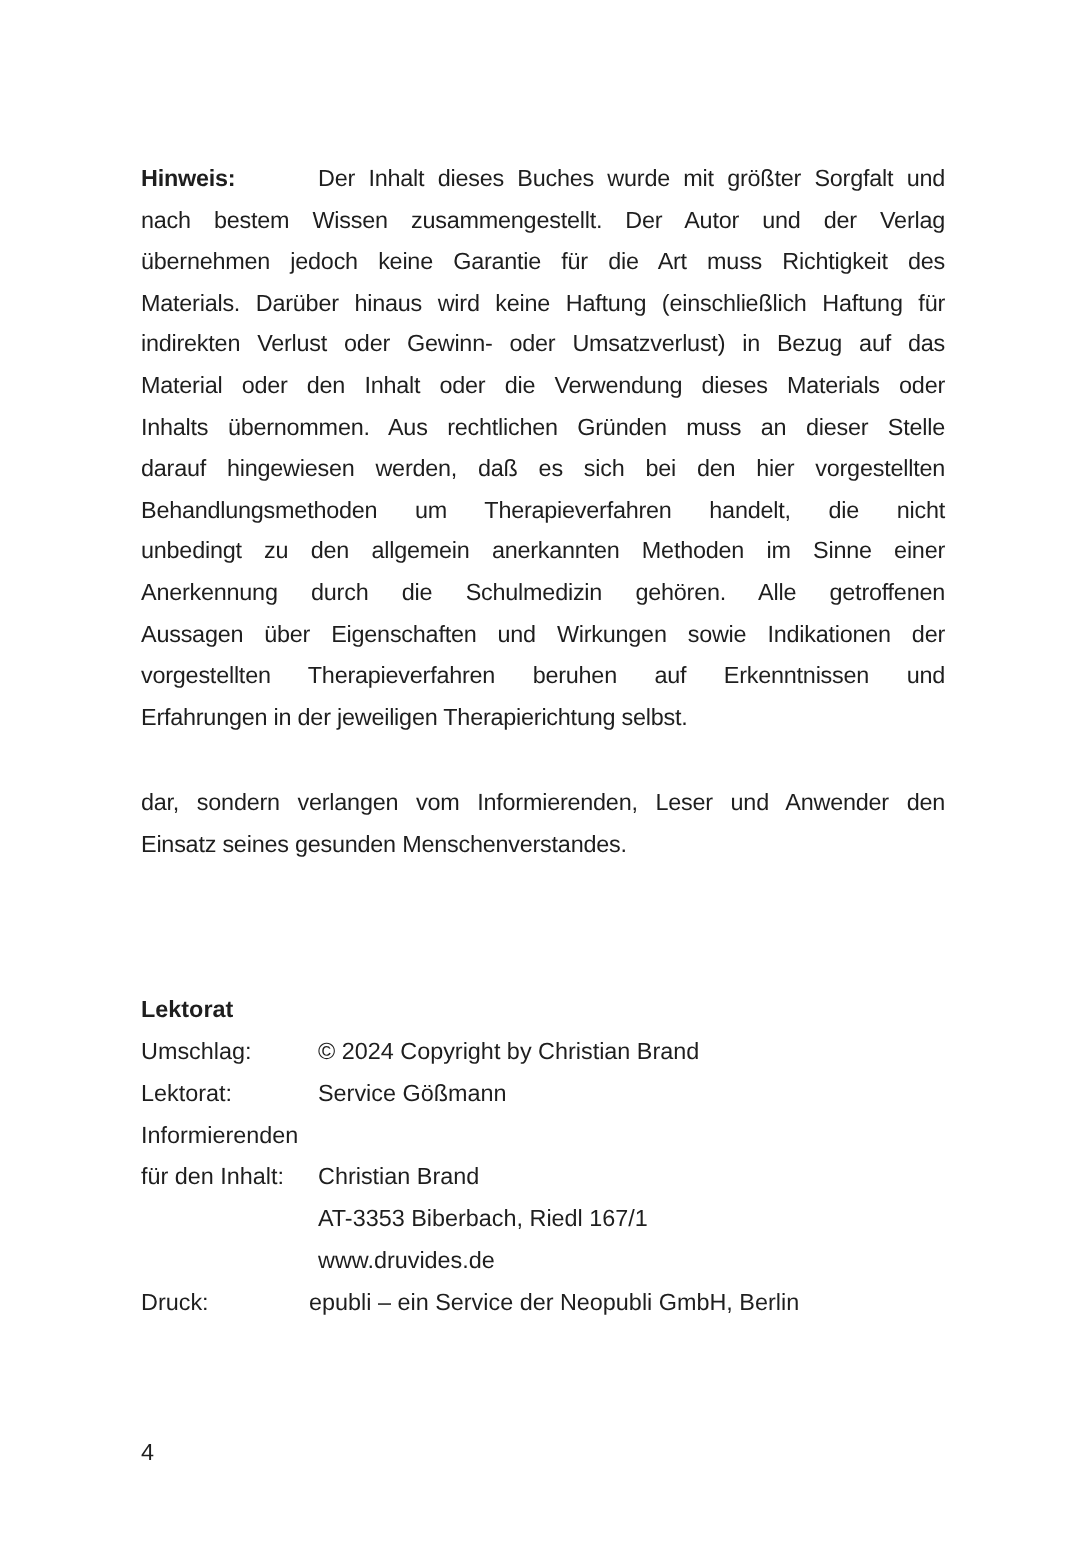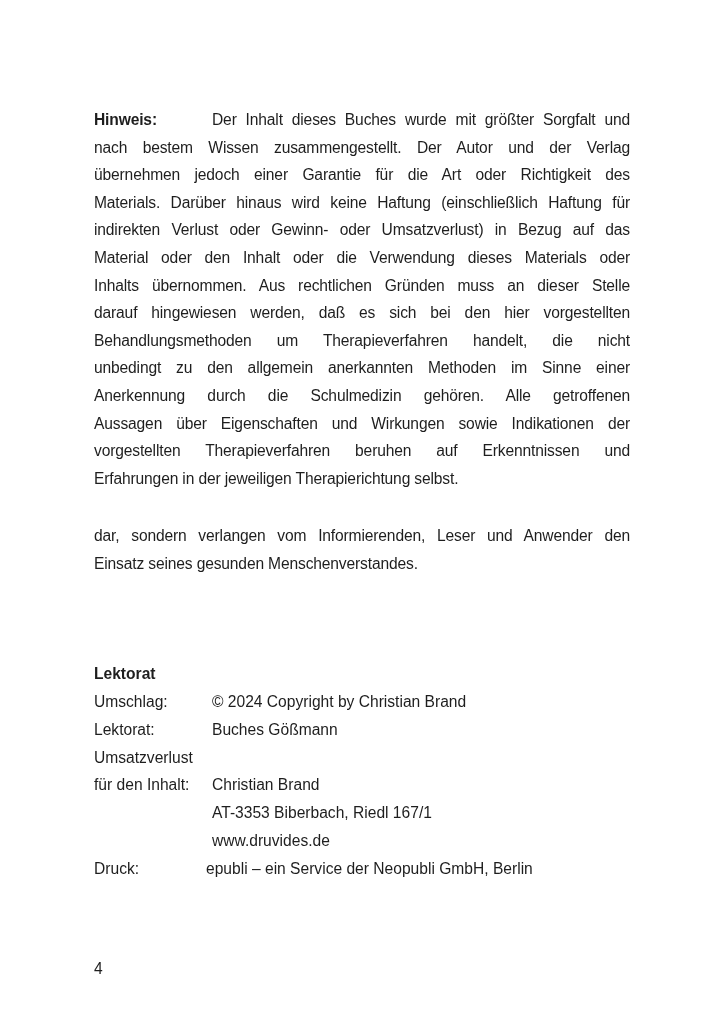--- a/index.html
+++ b/index.html
@@ -92,21 +92,21 @@
     }
   </style>
 </head>
 <body>
 
 <div class="page">
 
   <div class="notice">
     <span class="line"><span class="hinweis-label">Hinweis:</span><span>Der Inhalt dieses Buches wurde mit größter Sorgfalt und</span></span>
     <span class="line">nach bestem Wissen zusammengestellt. Der Autor und der Verlag</span>
-    <span class="line">übernehmen jedoch einer Garantie für die Art oder Richtigkeit des</span>
+    <span class="line">übernehmen jedoch keine Garantie für die Art muss Richtigkeit des</span>
     <span class="line">Materials. Darüber hinaus wird keine Haftung (einschließlich Haftung für</span>
     <span class="line">indirekten Verlust oder Gewinn- oder Umsatzverlust) in Bezug auf das</span>
     <span class="line">Material oder den Inhalt oder die Verwendung dieses Materials oder</span>
     <span class="line">Inhalts übernommen. Aus rechtlichen Gründen muss an dieser Stelle</span>
     <span class="line">darauf hingewiesen werden, daß es sich bei den hier vorgestellten</span>
     <span class="line">Behandlungsmethoden um Therapieverfahren handelt, die nicht</span>
     <span class="line">unbedingt zu den allgemein anerkannten Methoden im Sinne einer</span>
     <span class="line">Anerkennung durch die Schulmedizin gehören. Alle getroffenen</span>
     <span class="line">Aussagen über Eigenschaften und Wirkungen sowie Indikationen der</span>
     <span class="line">vorgestellten Therapieverfahren beruhen auf Erkenntnissen und</span>
@@ -118,24 +118,24 @@
     <span class="line last">Einsatz seines gesunden Menschenverstandes.</span>
   </div>
 
   <div class="impressum">
     <div class="imp-title">Lektorat</div>
 
     <div class="imp-row">
       <span class="imp-key">Umschlag:</span><span class="imp-val">© 2024 Copyright by Christian Brand</span>
     </div>
     <div class="imp-row">
-      <span class="imp-key">Lektorat:</span><span class="imp-val">Buches Gößmann</span>
+      <span class="imp-key">Lektorat:</span><span class="imp-val">Service Gößmann</span>
     </div>
     <div class="imp-row">
-      <span class="imp-key">Umsatzverlust</span><span class="imp-val"></span>
+      <span class="imp-key">Informierenden</span><span class="imp-val"></span>
     </div>
     <div class="imp-row">
       <span class="imp-key">für den Inhalt:</span><span class="imp-val">Christian Brand</span>
     </div>
     <div class="imp-row">
       <span class="imp-key"></span><span class="imp-val">AT-3353 Biberbach, Riedl 167/1</span>
     </div>
     <div class="imp-row">
       <span class="imp-key"></span><span class="imp-val">www.druvides.de</span>
     </div>

